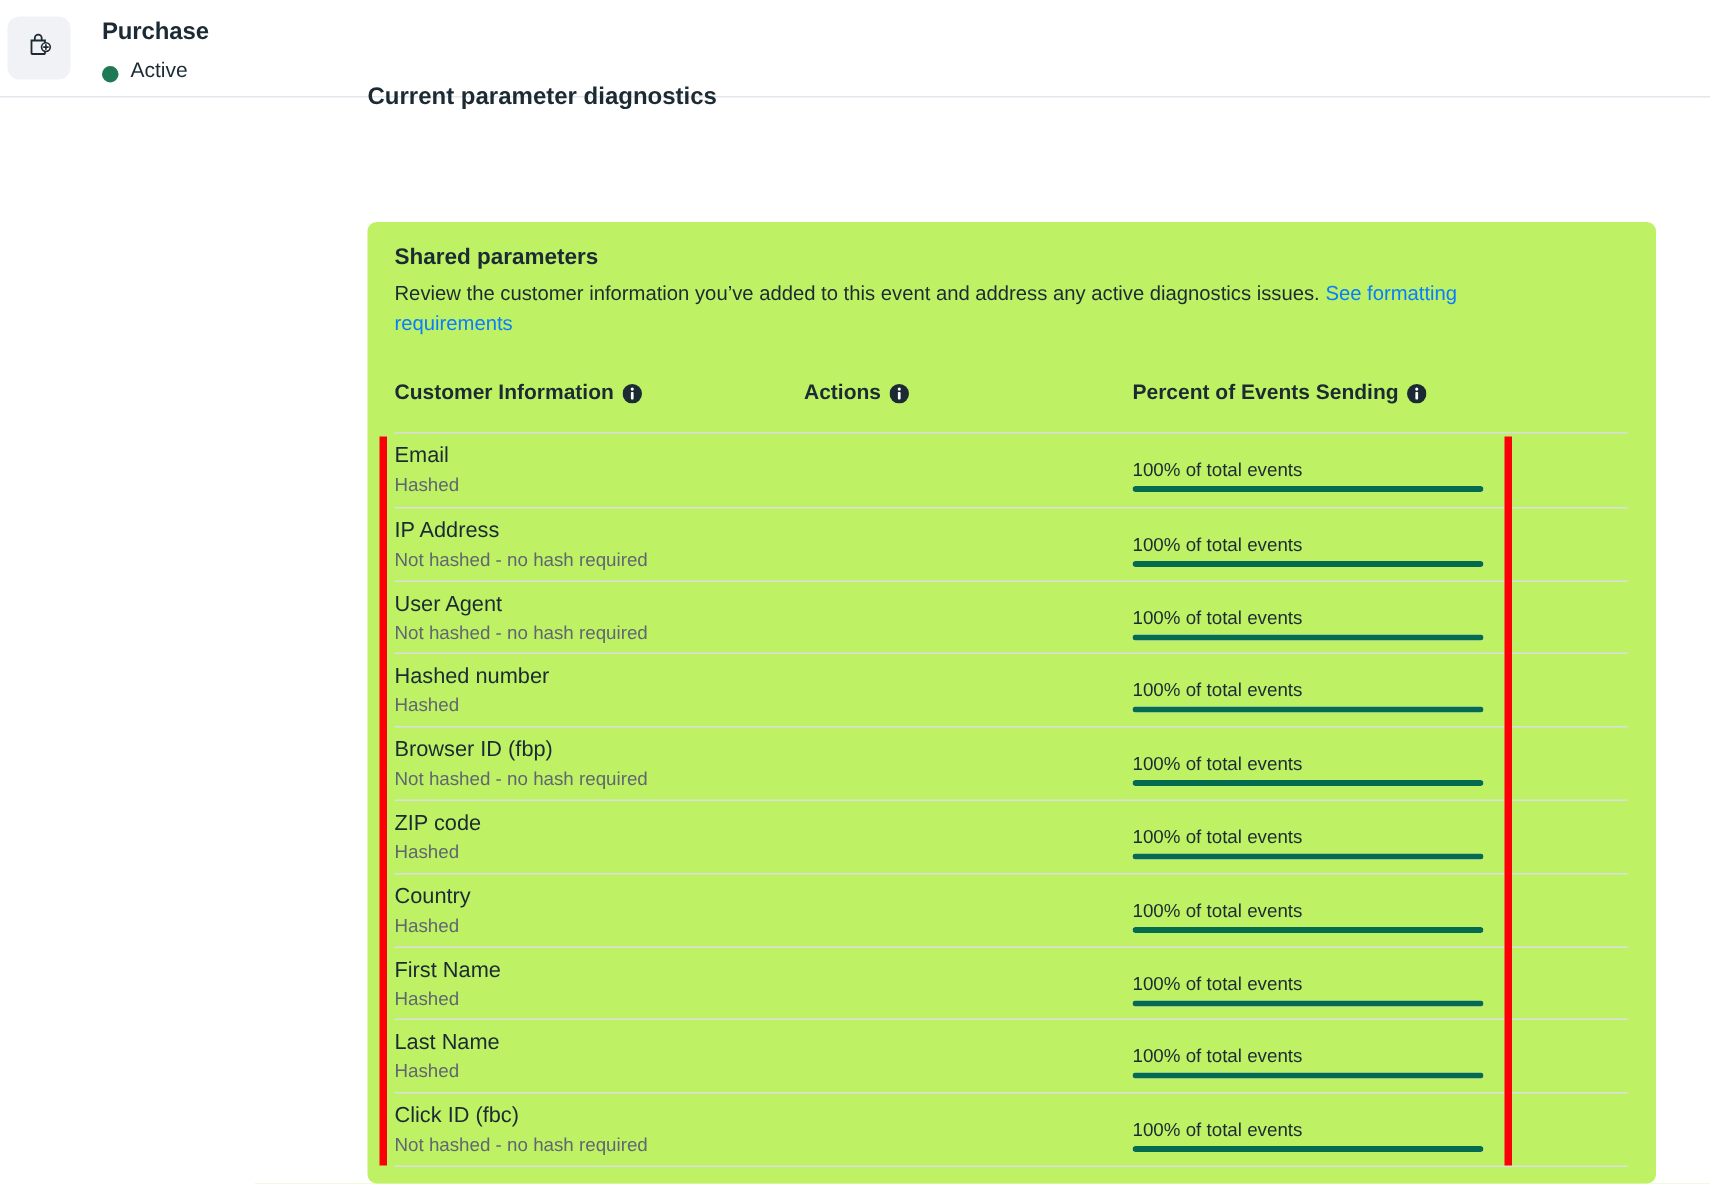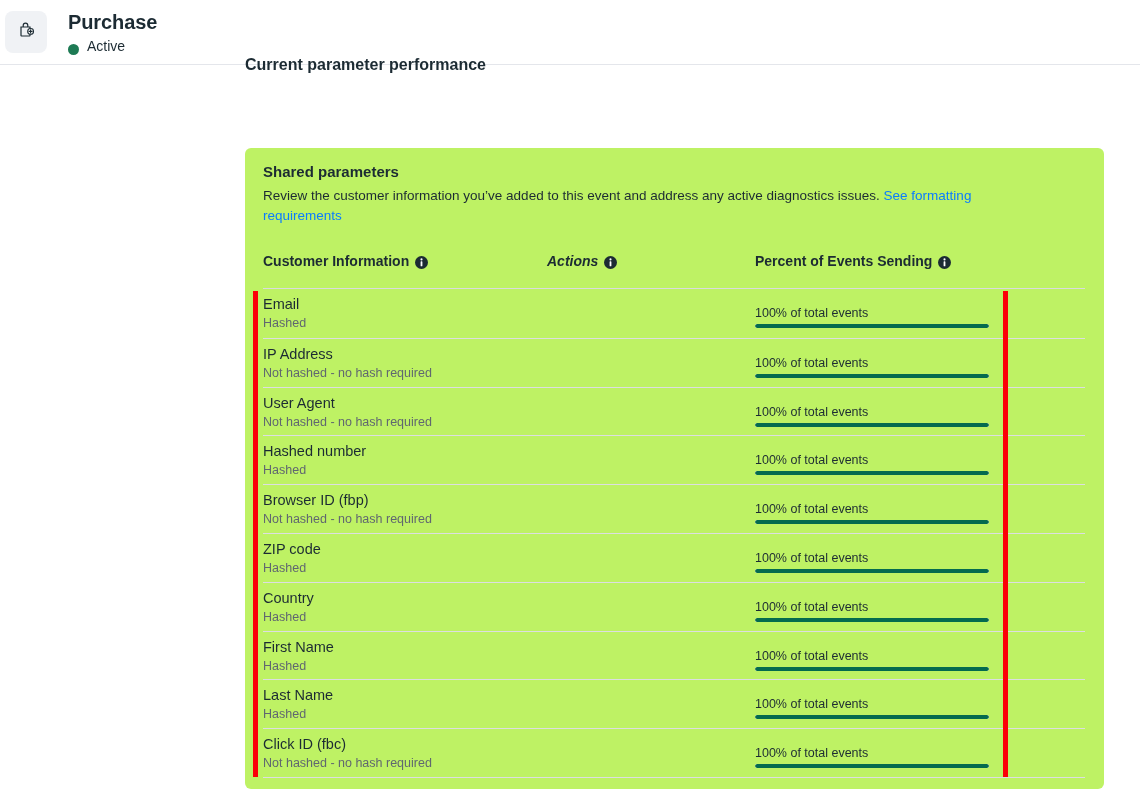--- a/index.html
+++ b/index.html
@@ -22,21 +22,21 @@
   .event-icon-box {
     width:42px; height:42px;
     margin-left:5px;
     background:#f0f2f5;
     border-radius:8px;
     display:flex; align-items:center; justify-content:center;
     flex:none;
   }
   .header-texts { margin-left:21px; }
   .header-title {
-    font-size:20px; font-weight:bold; line-height:24px;
+    font-size:16px; font-weight:bold; line-height:24px;
     color:#1c2b33; letter-spacing:-0.1px;
   }
   .header-status {
     display:flex; align-items:flex-end; gap:8px;
     margin-top:4px;
   }
   .status-dot {
     width:11px; height:11px; border-radius:50%;
     background:#1d7a54; flex:none;
   }
@@ -80,21 +80,21 @@
     position:absolute; left:18px; top:105px;
     width:822px; height:28px;
   }
   .col-head {
     position:absolute;
     font-size:14px; font-weight:bold; color:#1c2b33;
     display:flex; align-items:center; gap:6px;
     line-height:17px;
   }
   .col-customer { left:0; }
-  .col-actions  { left:284px;font-style:italic; }
+  .col-actions  { left:273px; }
   .col-percent  { left:492px; }
 
   .info-icon {
     display:inline-block; width:13px; height:13px;
     flex:none; position:relative; top:1px;
   }
 
   .head-rule {
     position:absolute; left:18px; top:140px;
     width:822px; height:1px; background:#d9dbdf;
@@ -166,21 +166,21 @@
     <div class="header-title">Purchase</div>
     <div class="header-status">
       <span class="status-dot" style="background: rgb(29, 122, 84);"></span>
       <span class="status-label">Active</span>
     </div>
   </div>
 </div>
 
 <div class="content">
 
-  <div class="section-heading">Current parameter performance</div>
+  <div class="section-heading">Current parameter diagnostics</div>
 
 
   <div class="card">
 
     <div class="card-title">Shared parameters</div>
 
     <div class="card-desc">
       <span>Review the customer information you’ve added to this event and address any active diagnostics issues. </span><a class="link">See formatting requirements</a>
     </div>
 

